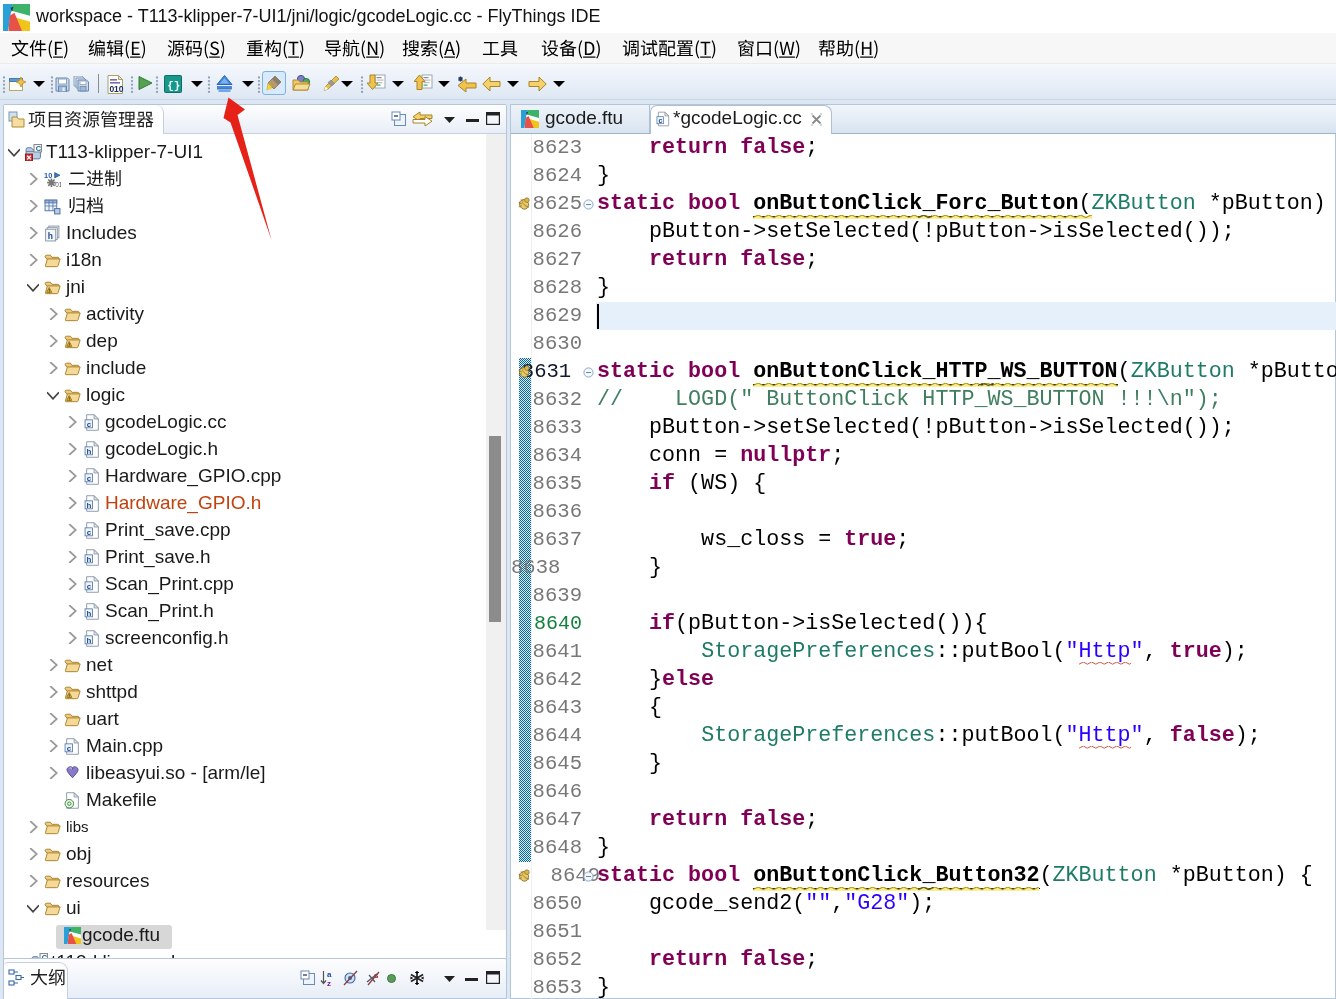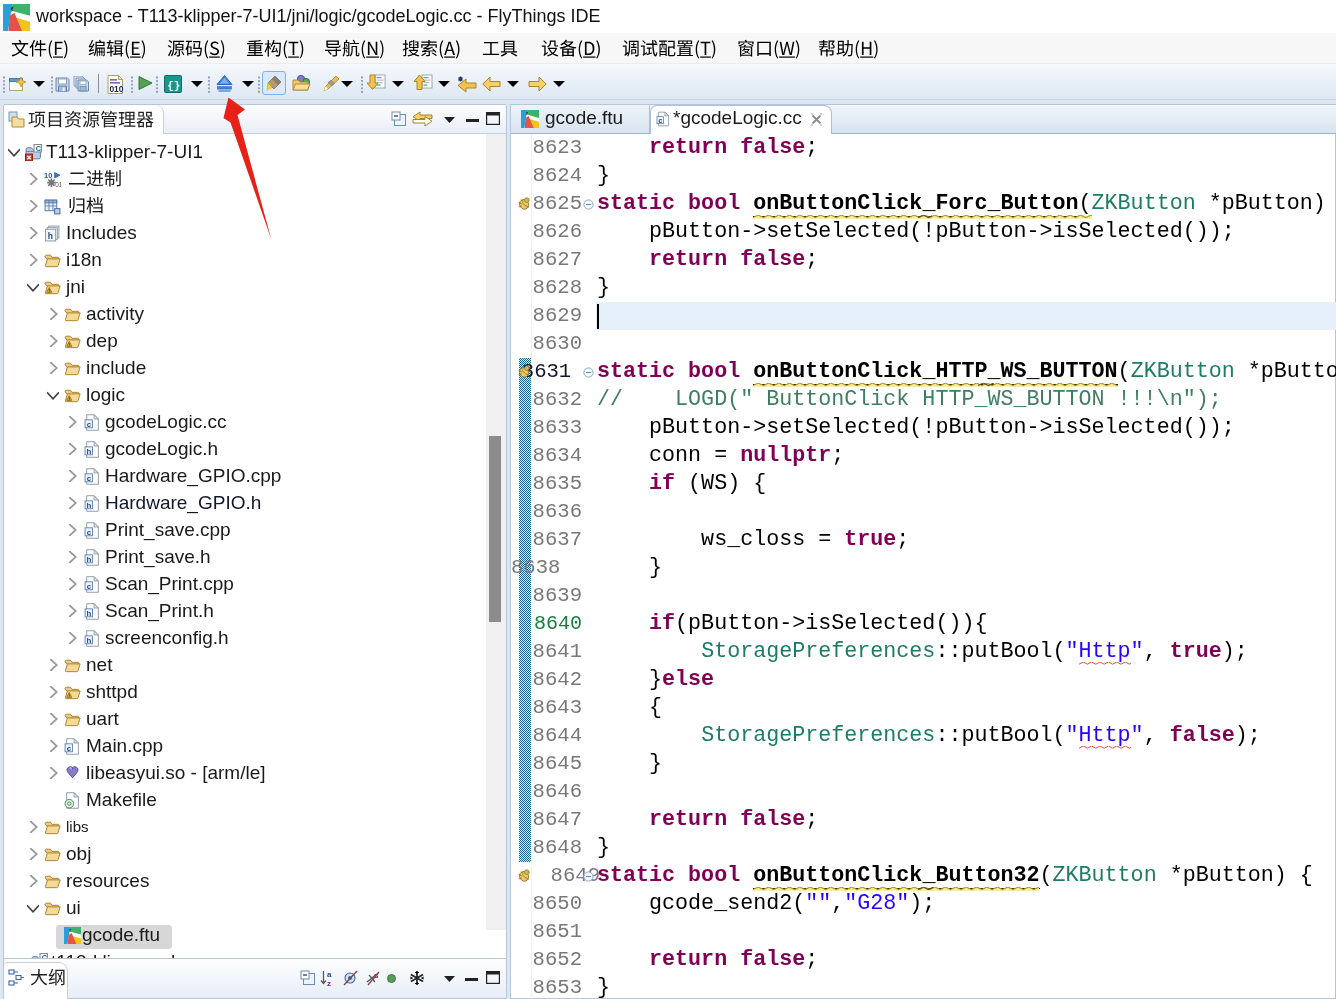--- a/index.html
+++ b/index.html
@@ -435,21 +435,21 @@
 <svg class="abs" style="left:84px;top:468px" width="17" height="17" viewBox="0 0 16 16">
     <use href="#i-cfile"></use>
   </svg>
 <div class="abs" style="left:105px;top:465px;font-size:19px;line-height:22px;color:#1a1a1a;white-space:pre">Hardware_GPIO.cpp</div>
 <svg class="abs" style="left:68px;top:497px" width="9" height="12" viewBox="0 0 8 11">
     <use href="#arr-c"></use>
   </svg>
 <svg class="abs" style="left:84px;top:495px" width="17" height="17" viewBox="0 0 16 16">
     <use href="#i-hfile"></use>
   </svg>
-<div class="abs" style="left:105px;top:492px;font-size:19px;line-height:22px;color:#0f172a;white-space:pre">Hardware_GPIO.h</div>
+<div class="abs" style="left:105px;top:492px;font-size:19px;line-height:22px;color:#c2410c;white-space:pre">Hardware_GPIO.h</div>
 <svg class="abs" style="left:68px;top:524px" width="9" height="12" viewBox="0 0 8 11">
     <use href="#arr-c"></use>
   </svg>
 <svg class="abs" style="left:84px;top:522px" width="17" height="17" viewBox="0 0 16 16">
     <use href="#i-cfile"></use>
   </svg>
 <div class="abs" style="left:105px;top:519px;font-size:19px;line-height:22px;color:#1a1a1a;white-space:pre">Print_save.cpp</div>
 <svg class="abs" style="left:68px;top:551px" width="9" height="12" viewBox="0 0 8 11">
     <use href="#arr-c"></use>
   </svg>

